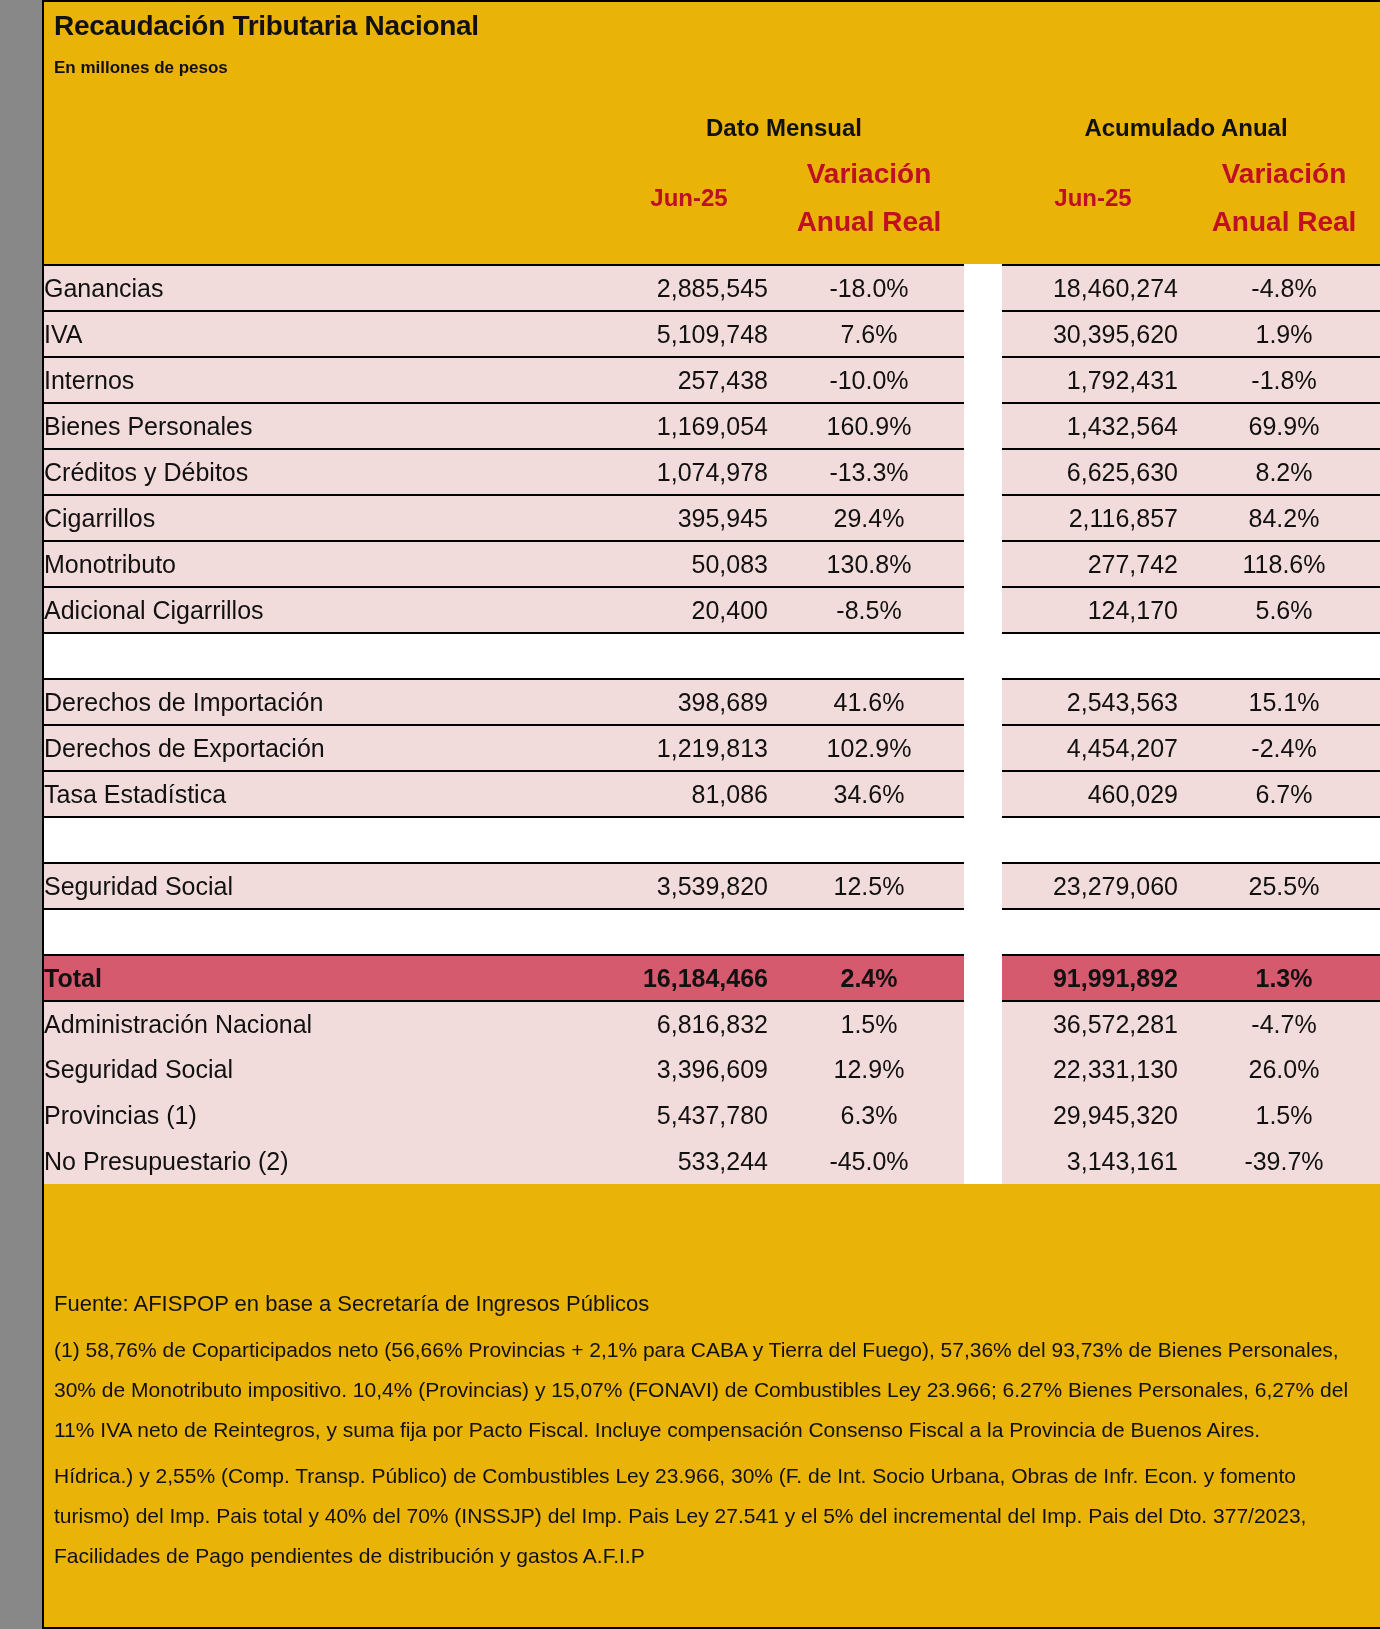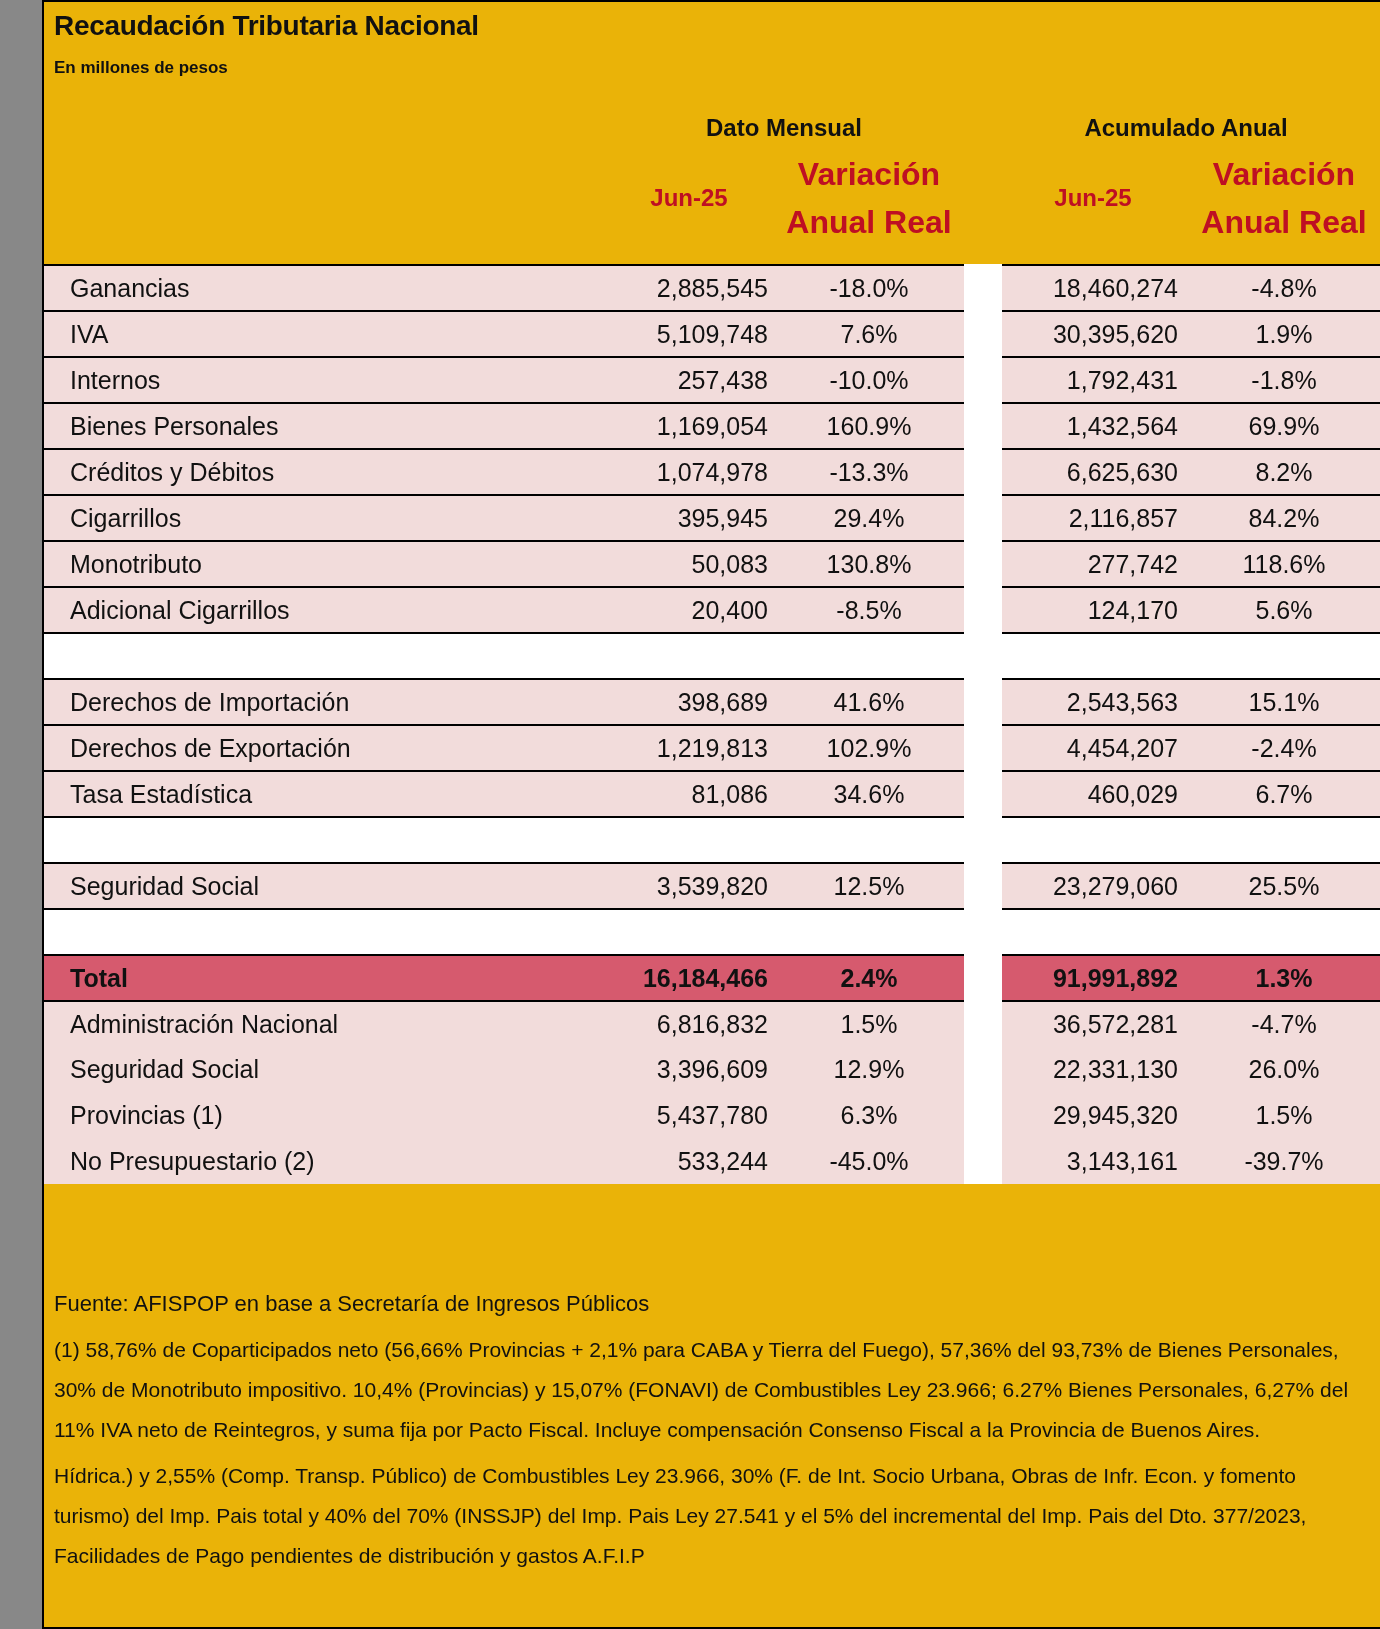--- a/index.html
+++ b/index.html
@@ -24,35 +24,35 @@
   .group-header{font-size:24px;font-weight:700;text-align:center;}
   .gh-monthly{grid-column:2/4;}
   .gh-annual{grid-column:5/7;padding-right:54px;}
 
   .subheader-row{height:96px;}
   .sh-period{
     font-size:24px;font-weight:700;color:var(--header-red);
     display:flex;align-items:center;justify-content:center;
   }
   .sh-var{
-    font-size:32px;font-weight:700;color:var(--header-red);
+    font-size:28px;font-weight:700;color:var(--header-red);
     display:flex;flex-direction:column;align-items:center;justify-content:center;
     line-height:48px;text-align:center;
   }
   .sh-var.annual{padding-right:40px;}
   .col2{grid-column:2;} .col3{grid-column:3;} .col5{grid-column:5;} .col6{grid-column:6;}
 
   #table-body{margin-top:18px;}
   .row{height:46px;}
   .cell{
     display:flex;align-items:center;background:var(--row-pink);
     font-size:25px;overflow:hidden;white-space:nowrap;
   }
   .cell.gap{background:#fff !important;border:none !important;}
-  .cell.label{padding-left:26px;}
+  .cell.label{padding-left:0;}
   .cell.num{justify-content:flex-end;padding-right:6px;}
   .cell.pct{justify-content:center;}
   .cell.pct.annual{padding-right:40px;}
 
   .row.lined .cell:not(.gap){border-top:2px solid var(--line);}
   .row.spacer .cell{background:#fff;border-top:2px solid var(--line);}
   .row.spacer .cell.gap{border:none;}
   .row.total .cell:not(.gap){
     background:var(--total-pink);font-weight:700;border-top:2px solid var(--line);
   }

